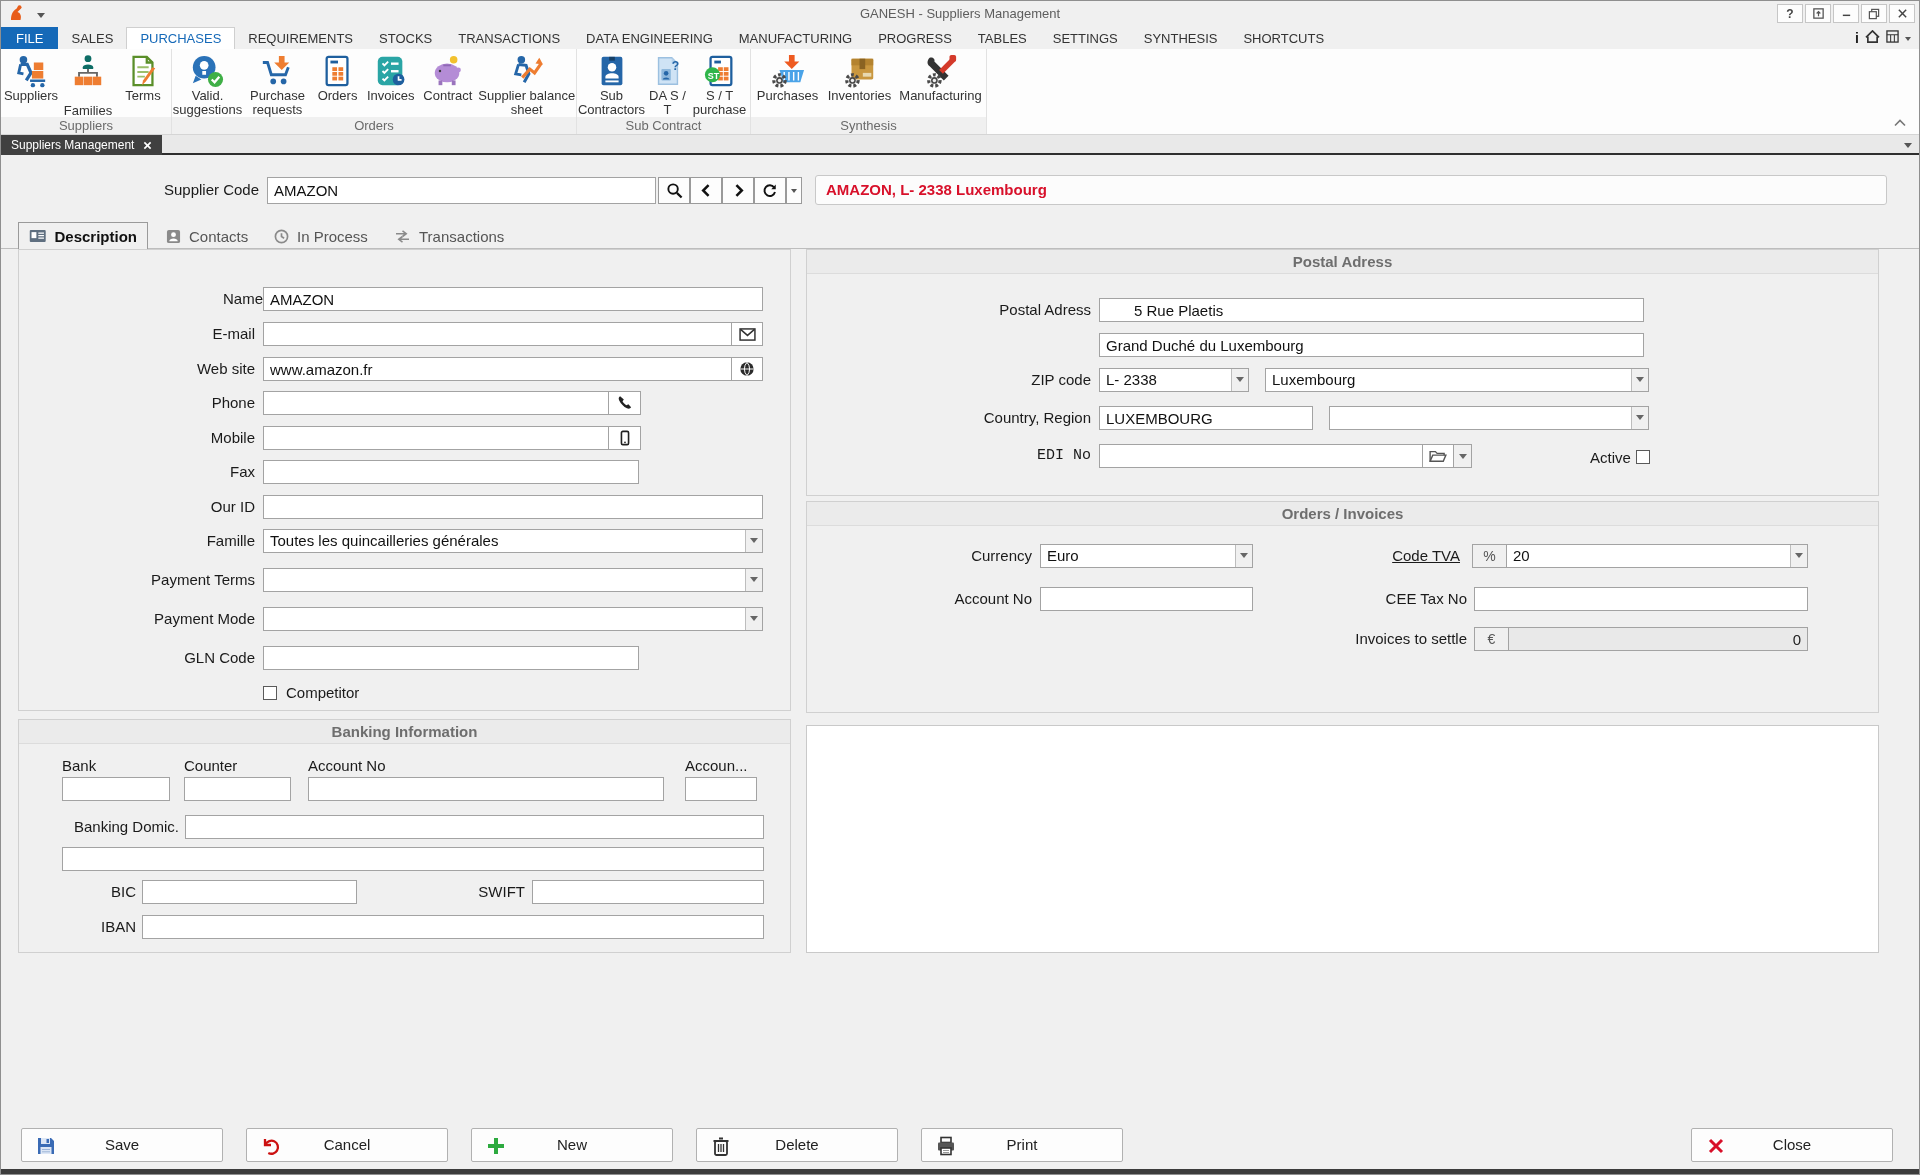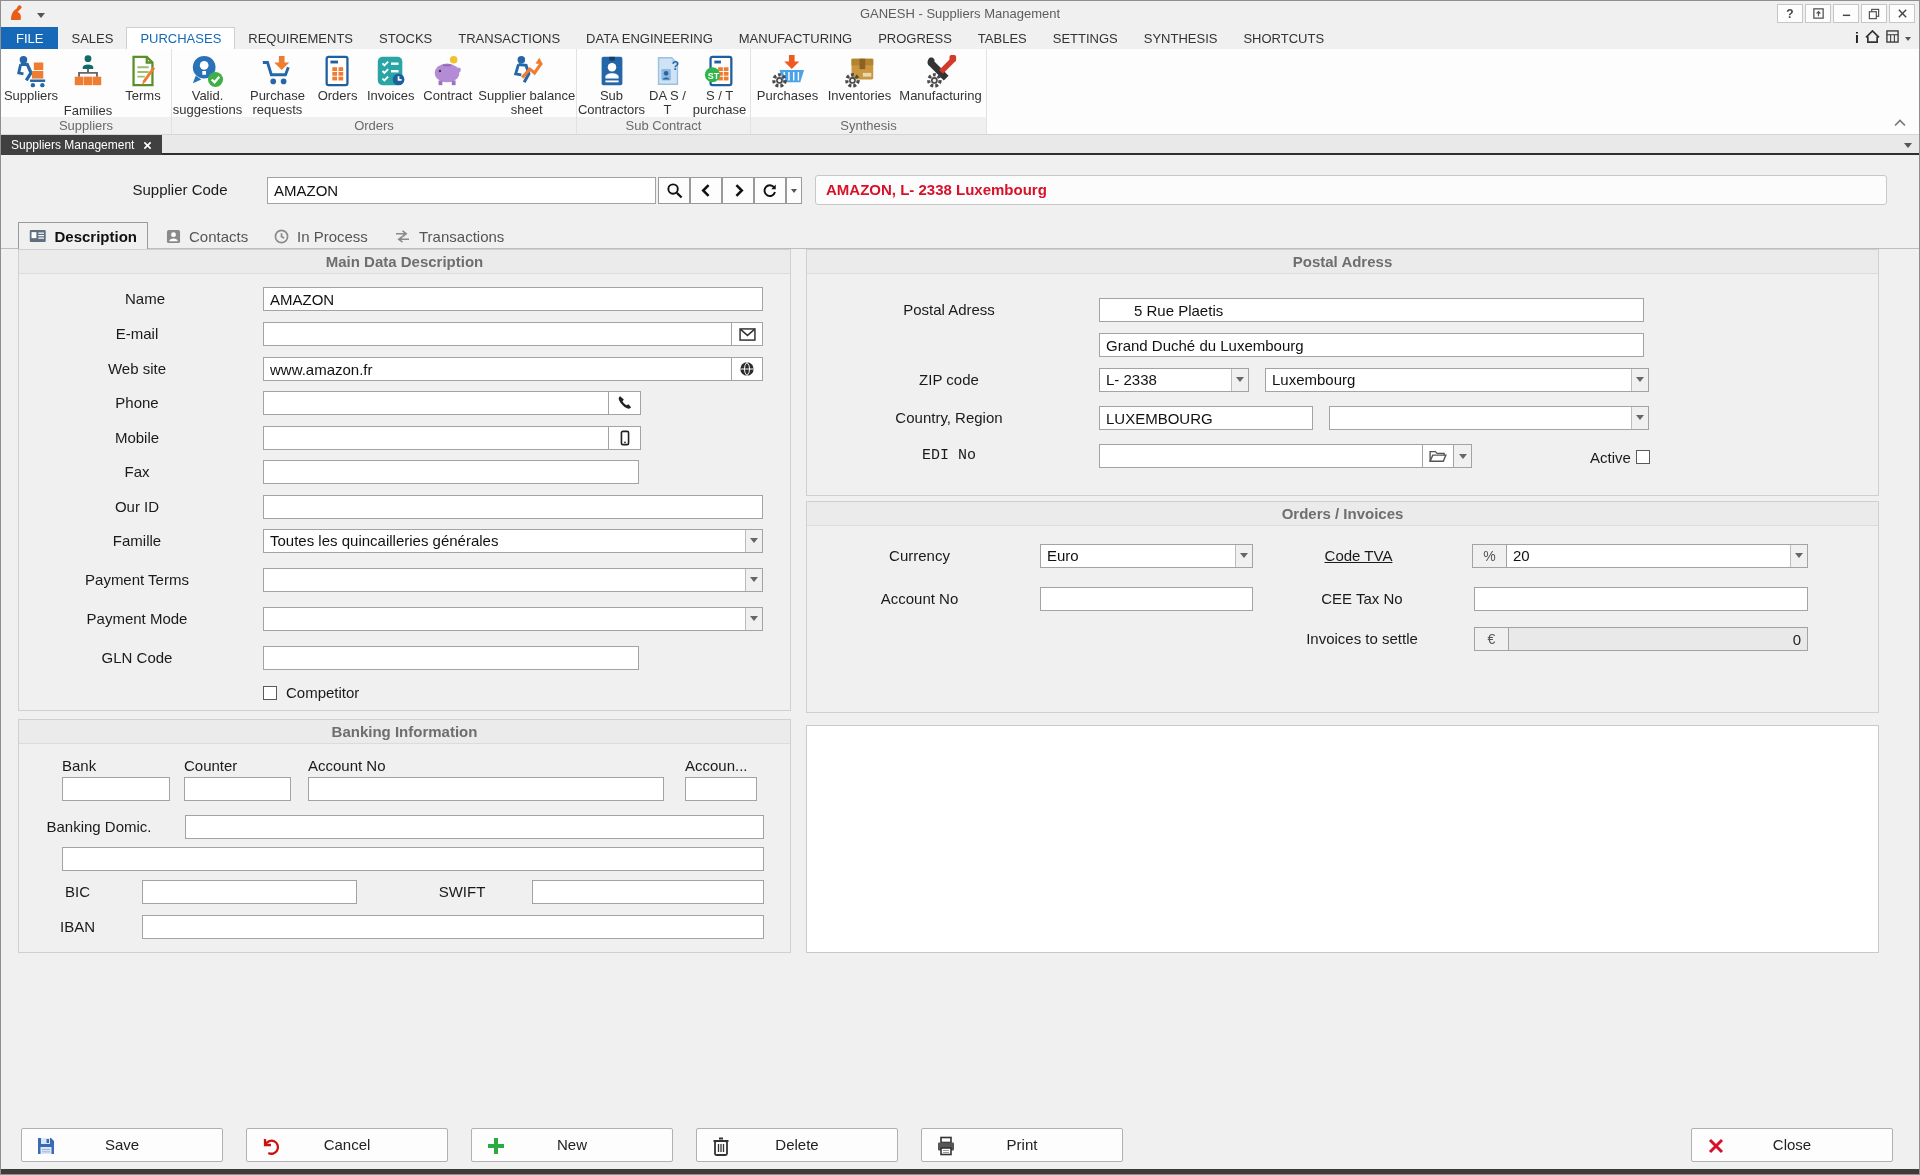--- a/index.html
+++ b/index.html
@@ -31,21 +31,21 @@
   .rg-caption { position:absolute; bottom:0; left:0; right:0; height:17px; line-height:17px; background:#f0f0f0; font-size:13px; color:#6a6a6a; text-align:center; }
   .ribbon-fill { flex:1; position:relative; }
   .collapse-btn { position:absolute; right:10px; bottom:4px; width:18px; height:14px; display:flex; align-items:center; justify-content:center; }
 
   
   .doctabs { position:absolute; left:0; top:134px; right:0; height:20px; background:#e9e9e9; border-bottom:2px solid #2f2f2f; }
   .dtab { position:absolute; left:0; top:0; height:20px; background:#404040; color:#fff; font-size:12px; display:flex; align-items:center; gap:9px; padding:0 10px; }
   .dt-caret { position:absolute; right:7px; top:8px; width:0; height:0; border:4px solid transparent; border-top:5px solid #555; }
 
   
-  .lbl { position:absolute; font-size:15px; color:#1a1a1a; text-align:center; line-height:24px; white-space:nowrap; }
+  .lbl { position:absolute; font-size:15px; color:#1a1a1a; text-align:right; line-height:24px; white-space:nowrap; }
   .lbl-l { position:absolute; font-size:15px; color:#1a1a1a; line-height:20px; white-space:nowrap; overflow:hidden; }
   .inp { position:absolute; height:24px; background:#fff; border:1px solid #a3a3a3; font-size:15px; padding:0 6px; color:#111; font-family:inherit; }
   .inp.ro { background:#e9e9e9; text-align:right; color:#222; }
   .combo { position:absolute; height:24px; background:#fff; border:1px solid #a3a3a3; }
   .cv { position:absolute; left:6px; right:18px; top:0; line-height:22px; font-size:15px; color:#111; white-space:nowrap; overflow:hidden; }
   .ca { position:absolute; right:0; top:0; bottom:0; width:17px; background:#f0f0f0; border-left:1px solid #bdbdbd; }
   .ca::after { content:""; position:absolute; left:4px; top:8px; border:4px solid transparent; border-top:5px solid #666; }
   .sidebtn { position:absolute; height:24px; width:32px; background:#fff; border:1px solid #a3a3a3; display:flex; align-items:center; justify-content:center; cursor:default; }
   .prebox { position:absolute; height:24px; background:#f0f0f0; border:1px solid #a3a3a3; text-align:center; line-height:22px; font-size:14px; color:#555; }
   .chk { position:absolute; width:14px; height:14px; background:#fff; border:1px solid #5a5a5a; }
@@ -409,21 +409,20 @@
   </div>
   <div class="stab" style="left:383px;">
     <svg viewBox="0 0 18 14" width="17" height="13">
         <path d="M2 4h10M9 1l4 3-4 3" fill="none" stroke="#8a8a8a" stroke-width="1.7"></path>
         <path d="M16 10H6M9 7l-4 3 4 3" fill="none" stroke="#8a8a8a" stroke-width="1.7"></path>
       </svg>
     <span>Transactions</span>
   </div>
 
   <div class="gbox" style="left:17px; top:248px; width:773px; height:462px;">
-    <div class="ghead">Main Data Description</div>
     <div class="lbl" style="left:8px; top:37px; width:236px;">Name</div>
     <input class="inp" style="left: 244px; top: 37px; width: 500px;" value="AMAZON">
     <div class="lbl" style="left:0; top:72px; width:236px;">E-mail</div>
     <input class="inp" style="left: 244px; top: 72px; width: 469px;" value="">
     <div class="sidebtn" style="left:712px; top:72px;">
       <svg viewBox="0 0 18 14" width="17" height="13">
           <rect x="1" y="1" width="16" height="12" fill="none" stroke="#333" stroke-width="1.6"></rect>
           <path d="M1.5 1.5L9 8l7.5-6.5" fill="none" stroke="#333" stroke-width="1.6"></path>
         </svg>
     </div>

